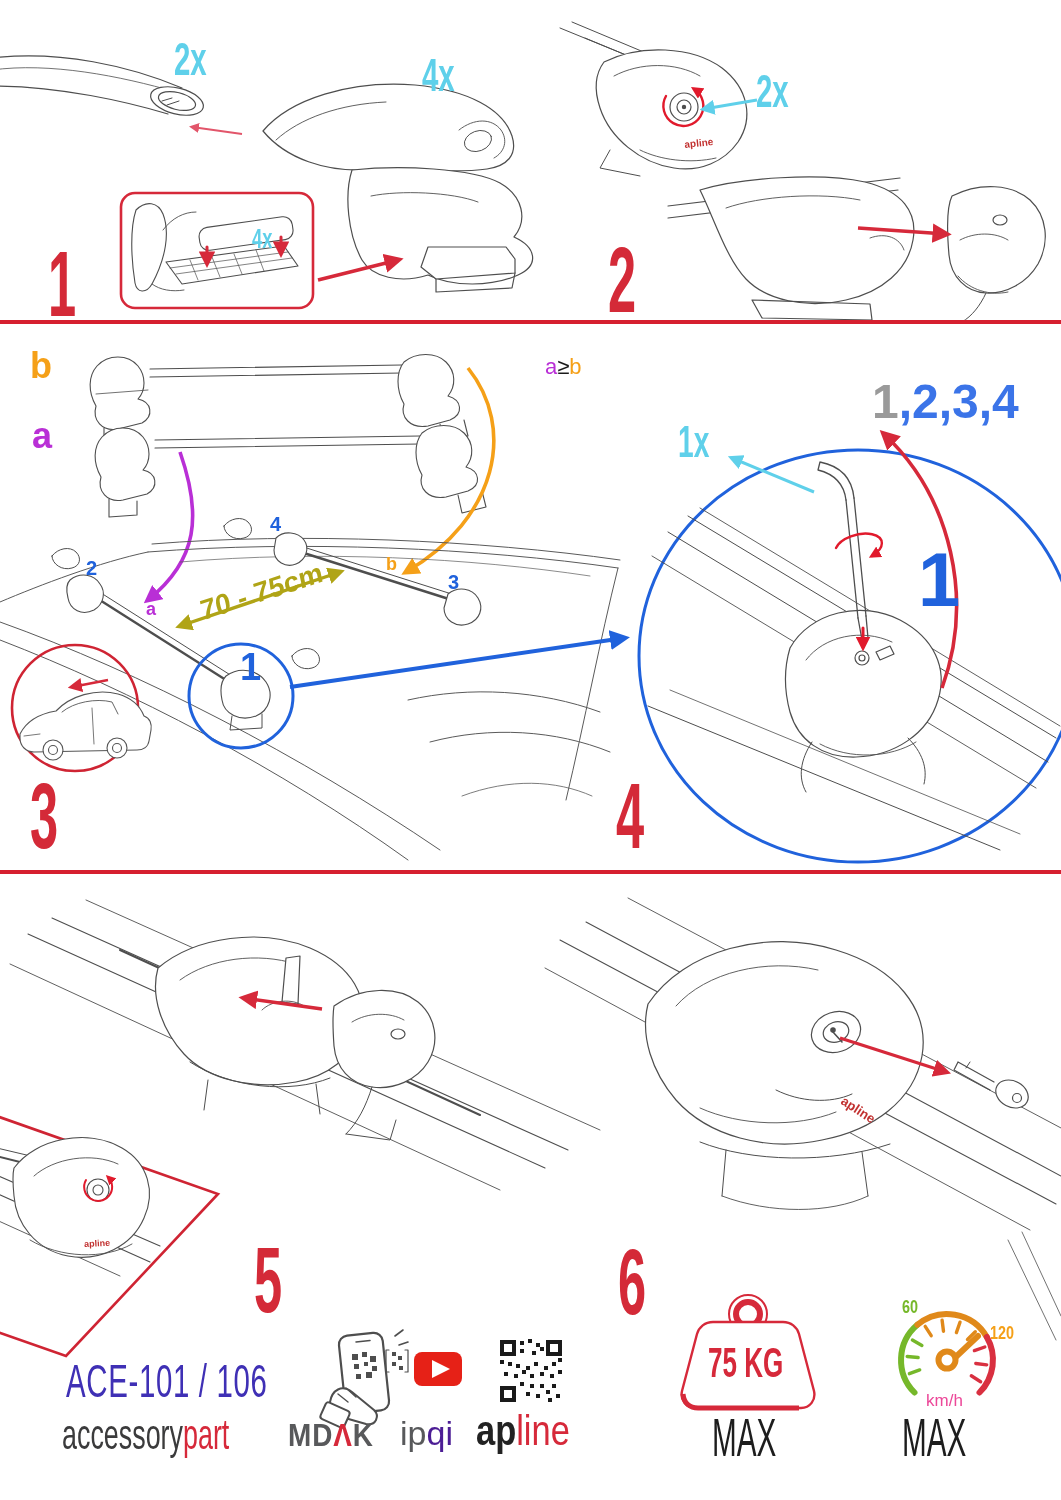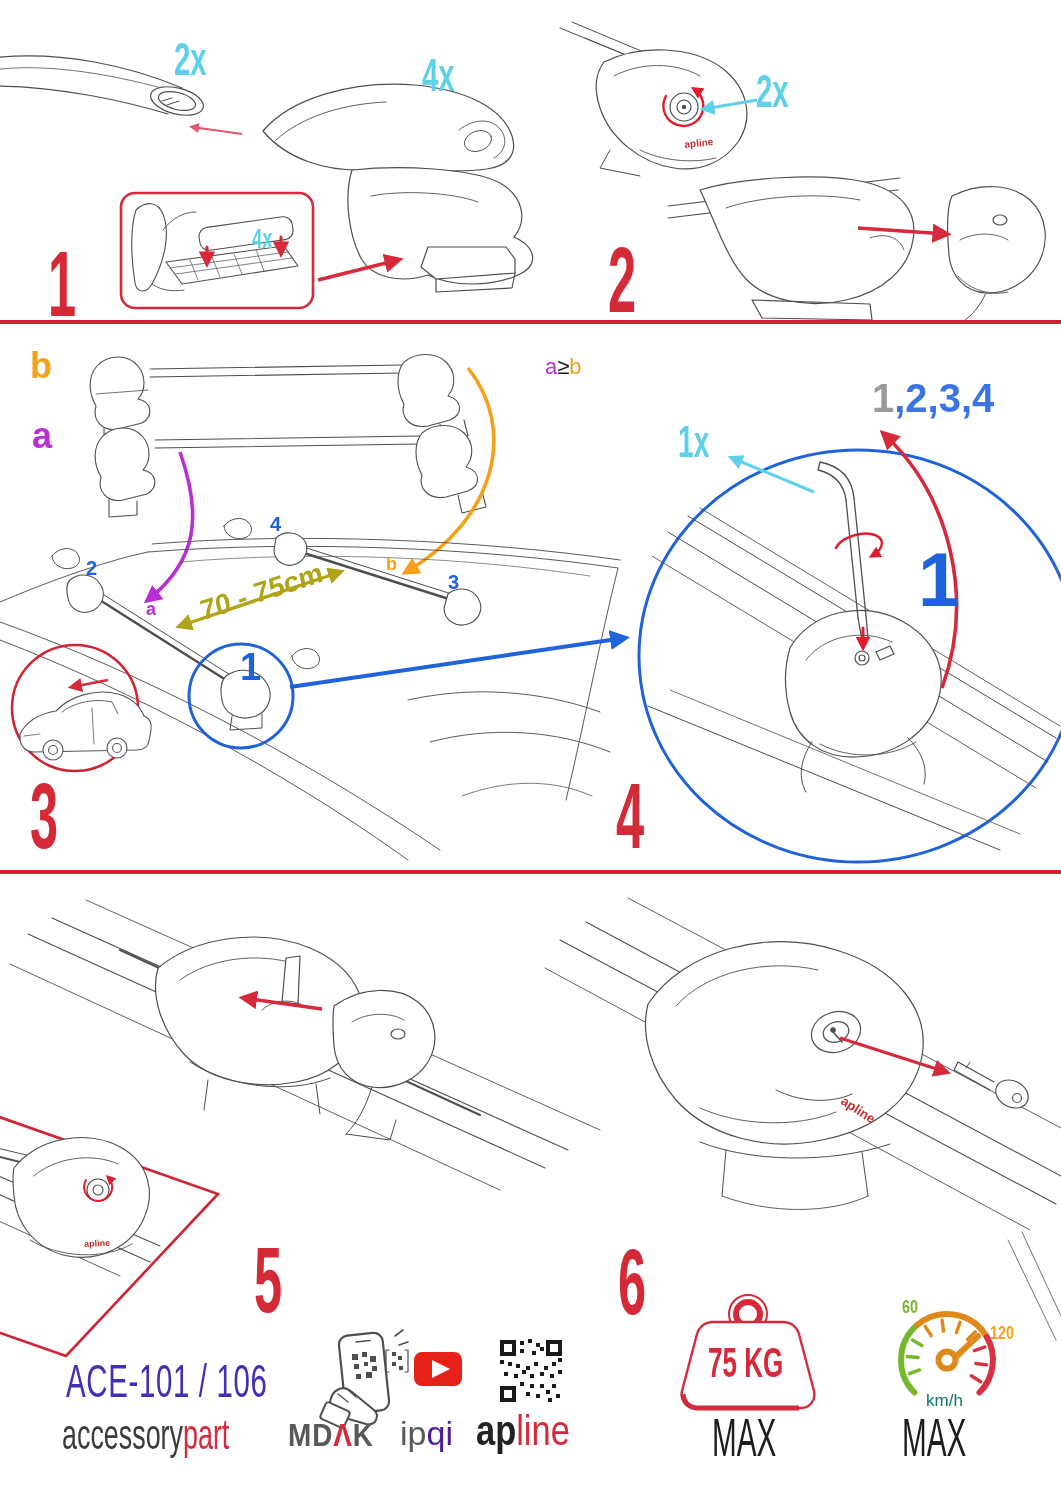--- a/index.html
+++ b/index.html
@@ -376,21 +376,21 @@
 <div class="t blue" style="left:448px;top:572px;font-size:20px;">3</div>
 <div class="t" style="left:146px;top:600px;font-size:18px;font-weight:bold;color:#b92fd6;">a</div>
 <div class="t" style="left:386px;top:555px;font-size:18px;font-weight:bold;color:#f5a018;">b</div>
 <div class="t" style="left:198px;top:598px;font-size:28px;font-weight:bold;color:#b0a416;transform:rotate(-18deg) skewX(-6deg);">70 - 75cm</div>
 <div class="t blue" style="left:240px;top:648px;font-size:38px;">1</div>
 <div class="t step" style="left:30px;top:770px;">3</div>
 
 <div class="t" style="left:545px;top:356px;font-size:22px;font-weight:normal;">
   <span style="color:#b92fd6;">a</span><span style="color:#1a1a1a;">≥</span><span style="color:#f5a018;">b</span>
 </div>
-<div class="t" style="left:872px;top:378px;font-size:40px;font-weight:bold;">
+<div class="t" style="left:872px;top:378px;font-size:48px;font-weight:bold;">
   <span style="color:#9a9a9a;">1</span><span style="color:#3b74e8;">,2,3,4</span>
 </div>
 <div class="t qty" style="left:678px;top:420px;font-size:44px;">1x</div>
 <div class="t blue" style="left:918px;top:542px;font-size:76px;">1</div>
 <div class="t step" style="left:616px;top:770px;">4</div>
 
 <div class="t step" style="left:254px;top:1234px;">5</div>
 <div class="t brand-tiny" style="left:84px;top:1240px;font-size:9px;transform:rotate(-3deg);">apline</div>
 <div class="t step" style="left:618px;top:1236px;">6</div>
 <div class="t brand-tiny" style="left:846px;top:1094px;font-size:13px;transform:rotate(33deg);">apline</div>
@@ -405,16 +405,16 @@
 <div class="t" style="left:400px;top:1416px;font-size:34px;">
   <span style="color:#58595b;">ip</span><span style="color:#d6293a;"></span><span style="color:#4c1d95;">qi</span>
 </div>
 <div class="t" style="left:476px;top:1410px;font-size:42px;transform:scaleX(.82);">
   <span style="color:#222;font-weight:bold;">ap</span><span style="color:#d6293a;">line</span>
 </div>
 <div class="t" style="left:708px;top:1342px;font-size:42px;font-weight:bold;color:#d6293a;transform:scaleX(.62);">75 KG</div>
 <div class="t maxtxt" style="left:712px;top:1410px;">MAX</div>
 <div class="t" style="left:902px;top:1298px;font-size:18px;font-weight:bold;color:#76b82a;transform:scaleX(.8);">60</div>
 <div class="t" style="left:990px;top:1324px;font-size:18px;font-weight:bold;color:#f5a018;transform:scaleX(.8);">120</div>
-<div class="t" style="left:926px;top:1392px;font-size:17px;color:#0f766e;">km/h</div>
+<div class="t" style="left:926px;top:1392px;font-size:17px;color:#ec4899;">km/h</div>
 <div class="t maxtxt" style="left:902px;top:1410px;">MAX</div>
 
 </div>
 
 </body></html>

